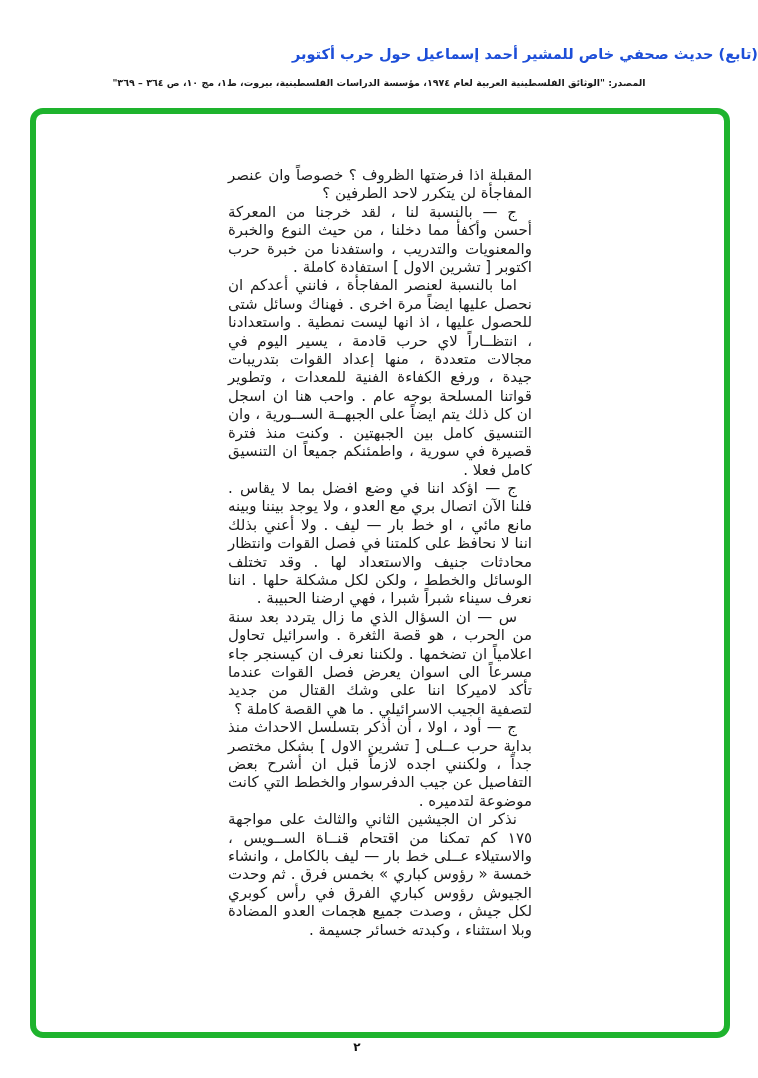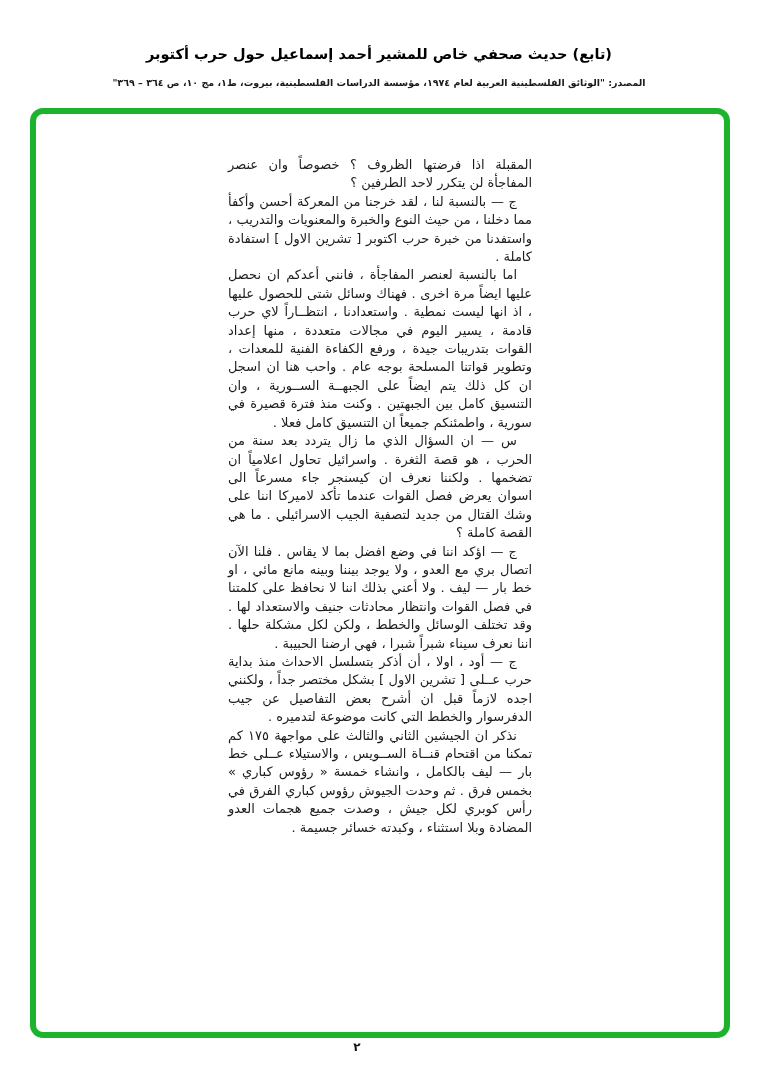--- a/index.html
+++ b/index.html
@@ -6,49 +6,49 @@
   .page{
     position:relative;
     width:758px;height:1078px;
     background:#ffffff;
     font-family:"DejaVu Sans",sans-serif;
     color:#151515;
     overflow:hidden;
   }
   .doc-title{
     position:absolute;top:46px;left:0;right:0;
-    text-align:center;
+    text-align:right;
     direction:rtl;
     font-size:14.5px;font-weight:bold;
-    color:#000000;
+    color:#1d4ed8;
     margin:0;
   }
   .doc-source{
     position:absolute;top:77px;left:0;right:0;
     text-align:center;
     direction:rtl;
     font-size:9.5px;font-weight:bold;
     color:#1a1a1a;
   }
   .green-frame{
     position:absolute;
     left:30px;top:108px;
     width:700px;height:930px;
     box-sizing:border-box;
     border:6px solid #1eb32d;
     border-radius:13px;
     background:#ffffff;
   }
   .text-column{
     width:304px;
-    margin:0 auto;
+    margin:10px auto;
     padding-top:42px;
     direction:rtl;
     text-align:justify;
-    font-size:13px;
+    font-size:15px;
     line-height:18.4px;
     color:#1c1c1c;
   }
   .text-column p{
     margin:0;
     text-align-last:right;
   }
   .text-column p.indent{
     text-indent:15px;
   }
@@ -69,22 +69,22 @@
 
   <h1 class="doc-title">(تابع) حديث صحفي خاص للمشير أحمد إسماعيل حول حرب أكتوبر</h1>
 
   <div class="doc-source">المصدر:  "الوثائق الفلسطينية العربية لعام ١٩٧٤، مؤسسة الدراسات الفلسطينية، بيروت، ط١، مج ١٠، ص ٣٦٤ – ٣٦٩"</div>
 
   <div class="green-frame">
     <div class="text-column">
       <p>المقبلة اذا فرضتها الظروف ؟ خصوصاً وان عنصر المفاجأة لن يتكرر لاحد الطرفين ؟</p>
       <p class="indent">ج — بالنسبة لنا ، لقد خرجنا من المعركة أحسن وأكفأ مما دخلنا ، من حيث النوع والخبرة والمعنويات والتدريب ، واستفدنا من خبرة حرب اكتوبر [ تشرين الاول ] استفادة كاملة .</p>
       <p class="indent">اما بالنسبة لعنصر المفاجأة ، فانني أعدكم ان نحصل عليها ايضاً مرة اخرى . فهناك وسائل شتى للحصول عليها ، اذ انها ليست نمطية . واستعدادنا ، انتظــاراً لاي حرب قادمة ، يسير اليوم في مجالات متعددة ، منها إعداد القوات بتدريبات جيدة ، ورفع الكفاءة الفنية للمعدات ، وتطوير قواتنا المسلحة بوجه عام . واحب هنا ان اسجل ان كل ذلك يتم ايضاً على الجبهــة الســورية ، وان التنسيق كامل بين الجبهتين . وكنت منذ فترة قصيرة في سورية ، واطمئنكم جميعاً ان التنسيق كامل فعلا .</p>
+      <p class="indent">ج — اؤكد اننا في وضع افضل بما لا يقاس . فلنا الآن اتصال بري مع العدو ، ولا يوجد بيننا وبينه مانع مائي ، او خط بار — ليف . ولا أعني بذلك اننا لا نحافظ على كلمتنا في فصل القوات وانتظار محادثات جنيف والاستعداد لها . وقد تختلف الوسائل والخطط ، ولكن لكل مشكلة حلها . اننا نعرف سيناء شبراً شبرا ، فهي ارضنا الحبيبة .</p>
       <p class="indent">س — ان السؤال الذي ما زال يتردد بعد سنة من الحرب ، هو قصة الثغرة . واسرائيل تحاول اعلامياً ان تضخمها . ولكننا نعرف ان كيسنجر جاء مسرعاً الى اسوان يعرض فصل القوات عندما تأكد لاميركا اننا على وشك القتال من جديد لتصفية الجيب الاسرائيلي . ما هي القصة كاملة ؟</p>
-      <p class="indent">ج — اؤكد اننا في وضع افضل بما لا يقاس . فلنا الآن اتصال بري مع العدو ، ولا يوجد بيننا وبينه مانع مائي ، او خط بار — ليف . ولا أعني بذلك اننا لا نحافظ على كلمتنا في فصل القوات وانتظار محادثات جنيف والاستعداد لها . وقد تختلف الوسائل والخطط ، ولكن لكل مشكلة حلها . اننا نعرف سيناء شبراً شبرا ، فهي ارضنا الحبيبة .</p>
       <p class="indent">ج — أود ، اولا ، أن أذكر بتسلسل الاحداث منذ بداية حرب عــلى [ تشرين الاول ] بشكل مختصر جداً ، ولكنني اجده لازماً قبل ان أشرح بعض التفاصيل عن جيب الدفرسوار والخطط التي كانت موضوعة لتدميره .</p>
       <p class="indent">نذكر ان الجيشين الثاني والثالث على مواجهة ١٧٥ كم تمكنا من اقتحام قنــاة الســويس ، والاستيلاء عــلى خط بار — ليف بالكامل ، وانشاء خمسة « رؤوس كباري » بخمس فرق . ثم وحدت الجيوش رؤوس كباري الفرق في رأس كوبري لكل جيش ، وصدت جميع هجمات العدو المضادة وبلا استثناء ، وكبدته خسائر جسيمة .</p>
     </div>
   </div>
 
   <div class="page-number">٢</div>
 
 </div>
 
 </body></html>

